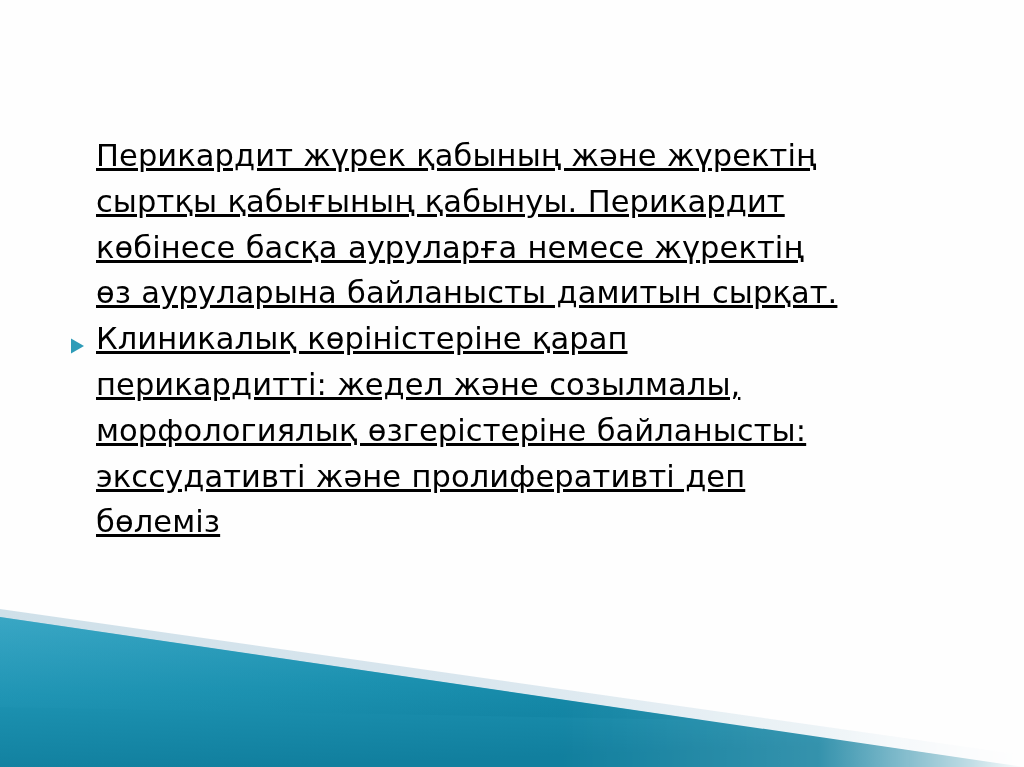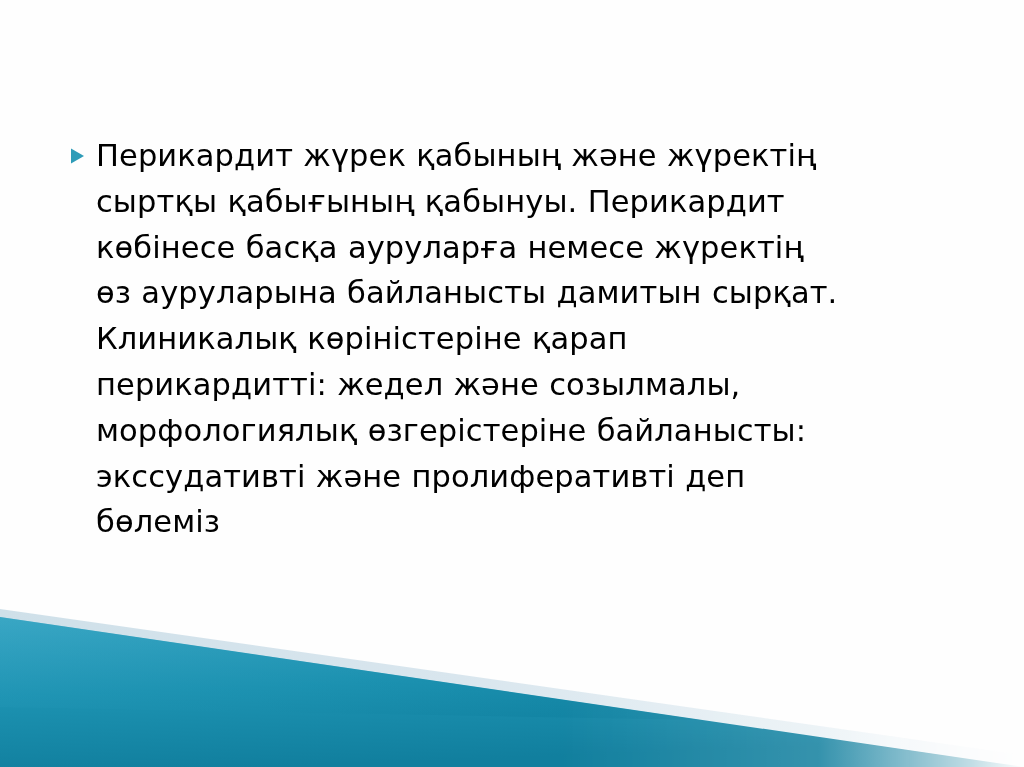--- a/index.html
+++ b/index.html
@@ -25,21 +25,22 @@
   
   #content-block {
     position: absolute;
     left: 70px;
     top: 133px;
     width: 890px;
   }
 
   .bullet-row {
     display: flex;
-    align-items: flex-start;
+    align-items: center;
+    text-decoration: underline;
   }
 
   .bullet-marker {
     flex: 0 0 auto;
     width: 26px;
     padding-top: 14px;
     box-sizing: border-box;
   }
   .bullet-marker svg { display: block; }
 

